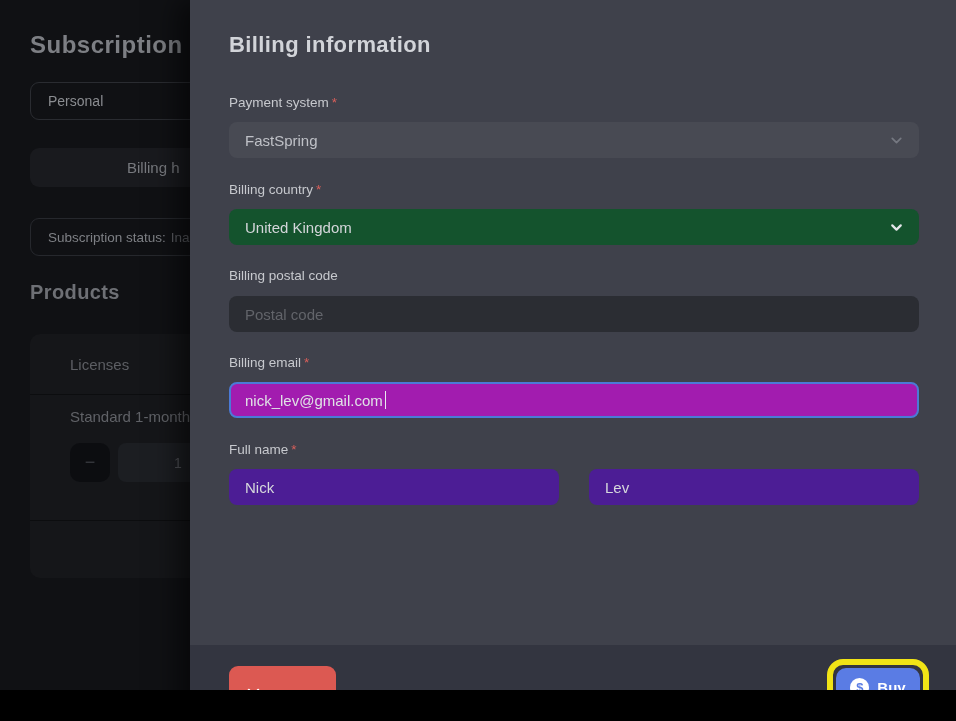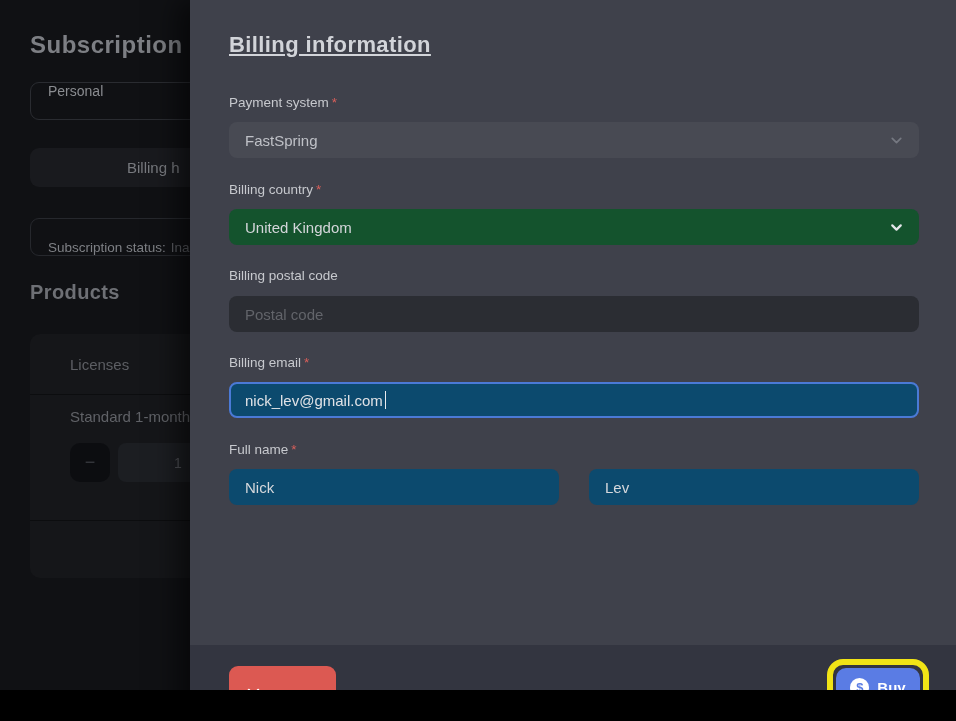--- a/index.html
+++ b/index.html
@@ -11,33 +11,33 @@
   }
   
   .sidebar { position:absolute; inset:0; width:956px; height:721px; }
   .sb-title {
     position:absolute; left:30px; top:31px;
     font-size:24px; font-weight:700; color:#7d7f84; letter-spacing:.5px;
   }
   .sb-personal {
     position:absolute; left:30px; top:82px; width:270px; height:38px;
     border:1px solid #2a2c31; border-radius:9px;
-    display:flex; padding-left:17px;
+    display:flex; align-items:center; padding-left:17px;
     font-size:14px; color:#8a8c90;
   }
   .sb-history {
     position:absolute; left:30px; top:148px; width:330px; height:39px;
     background:#191a1e; border-radius:9px;
     display:flex; align-items:center; padding-left:97px;
     font-size:15px; color:#77797e;
   }
   .sb-status {
     position:absolute; left:30px; top:218px; width:310px; height:38px;
     border:1px solid #26282d; border-radius:9px;
-    display:flex; align-items:flex-end; padding-left:17px;
+    display:flex; align-items:center; padding-left:17px;
     font-size:13.5px; color:#7e8085; white-space:nowrap;
   }
   .sb-status .dim { color:#5a5c61; margin-left:5px; }
   .sb-products {
     position:absolute; left:30px; top:281px;
     font-size:20px; font-weight:700; color:#6e7075; letter-spacing:.4px;
   }
   .sb-card {
     position:absolute; left:30px; top:334px; width:340px; height:244px;
     background:#151619; border-radius:10px;
@@ -76,47 +76,47 @@
   .modal {
     position:absolute; left:190px; top:0; width:766px; height:721px;
     box-shadow:-12px 0 26px rgba(0,0,0,.55);
   }
   .modal-body {
     position:absolute; left:0; top:0; width:766px; height:645px;
     background:#3f414b;
   }
   .modal-title {
     position:absolute; left:39px; top:32px;
-    font-size:22px; font-weight:700; color:#d2d4d9; letter-spacing:.4px;text-decoration:underline;
+    font-size:22px; font-weight:700; color:#d2d4d9; letter-spacing:.4px;
   }
   .field-label {
     position:absolute; left:39px;
     font-size:13.5px; color:#c7c9ce;
   }
   .req { color:#d95f5a; margin-left:3px; }
   .ctrl {
     position:absolute; left:39px; width:690px; height:36px;
     border-radius:8px; display:flex; align-items:center;
     padding:0 16px; font-size:15px;
   }
   .select-disabled { background:#484a53; color:#bfc1c7; }
   .select-dark { background:#14532d; color:#d4d6da; }
   .chevron { position:absolute; right:14px; top:10px; }
   .input-plain { background:#2b2d33; color:#62646a; }
   .input-focused {
-    background:#0c4a6e; color:#e0e2e6;
+    background:#a21caf; color:#e0e2e6;
     border:2px solid #4b7ad6; padding:0 14px;
   }
   .caret {
     display:inline-block; width:1.5px; height:18px;
     background:#e9ebef; margin-left:2px; vertical-align:middle;
   }
   .name-input {
     position:absolute; width:330px; height:36px; top:469px;
-    background:#0c4a6e; border-radius:8px; color:#d6d8dc;
+    background:#4c1d95; border-radius:8px; color:#d6d8dc;
     display:flex; align-items:center; padding:0 16px; font-size:15px;
   }
   .modal-footer {
     position:absolute; left:0; top:645px; width:766px; height:68px;
     background:#333540;
   }
   .below-strip {
     position:absolute; left:0; top:713px; width:766px; height:8px;
     background:#3a3c45;
   }

